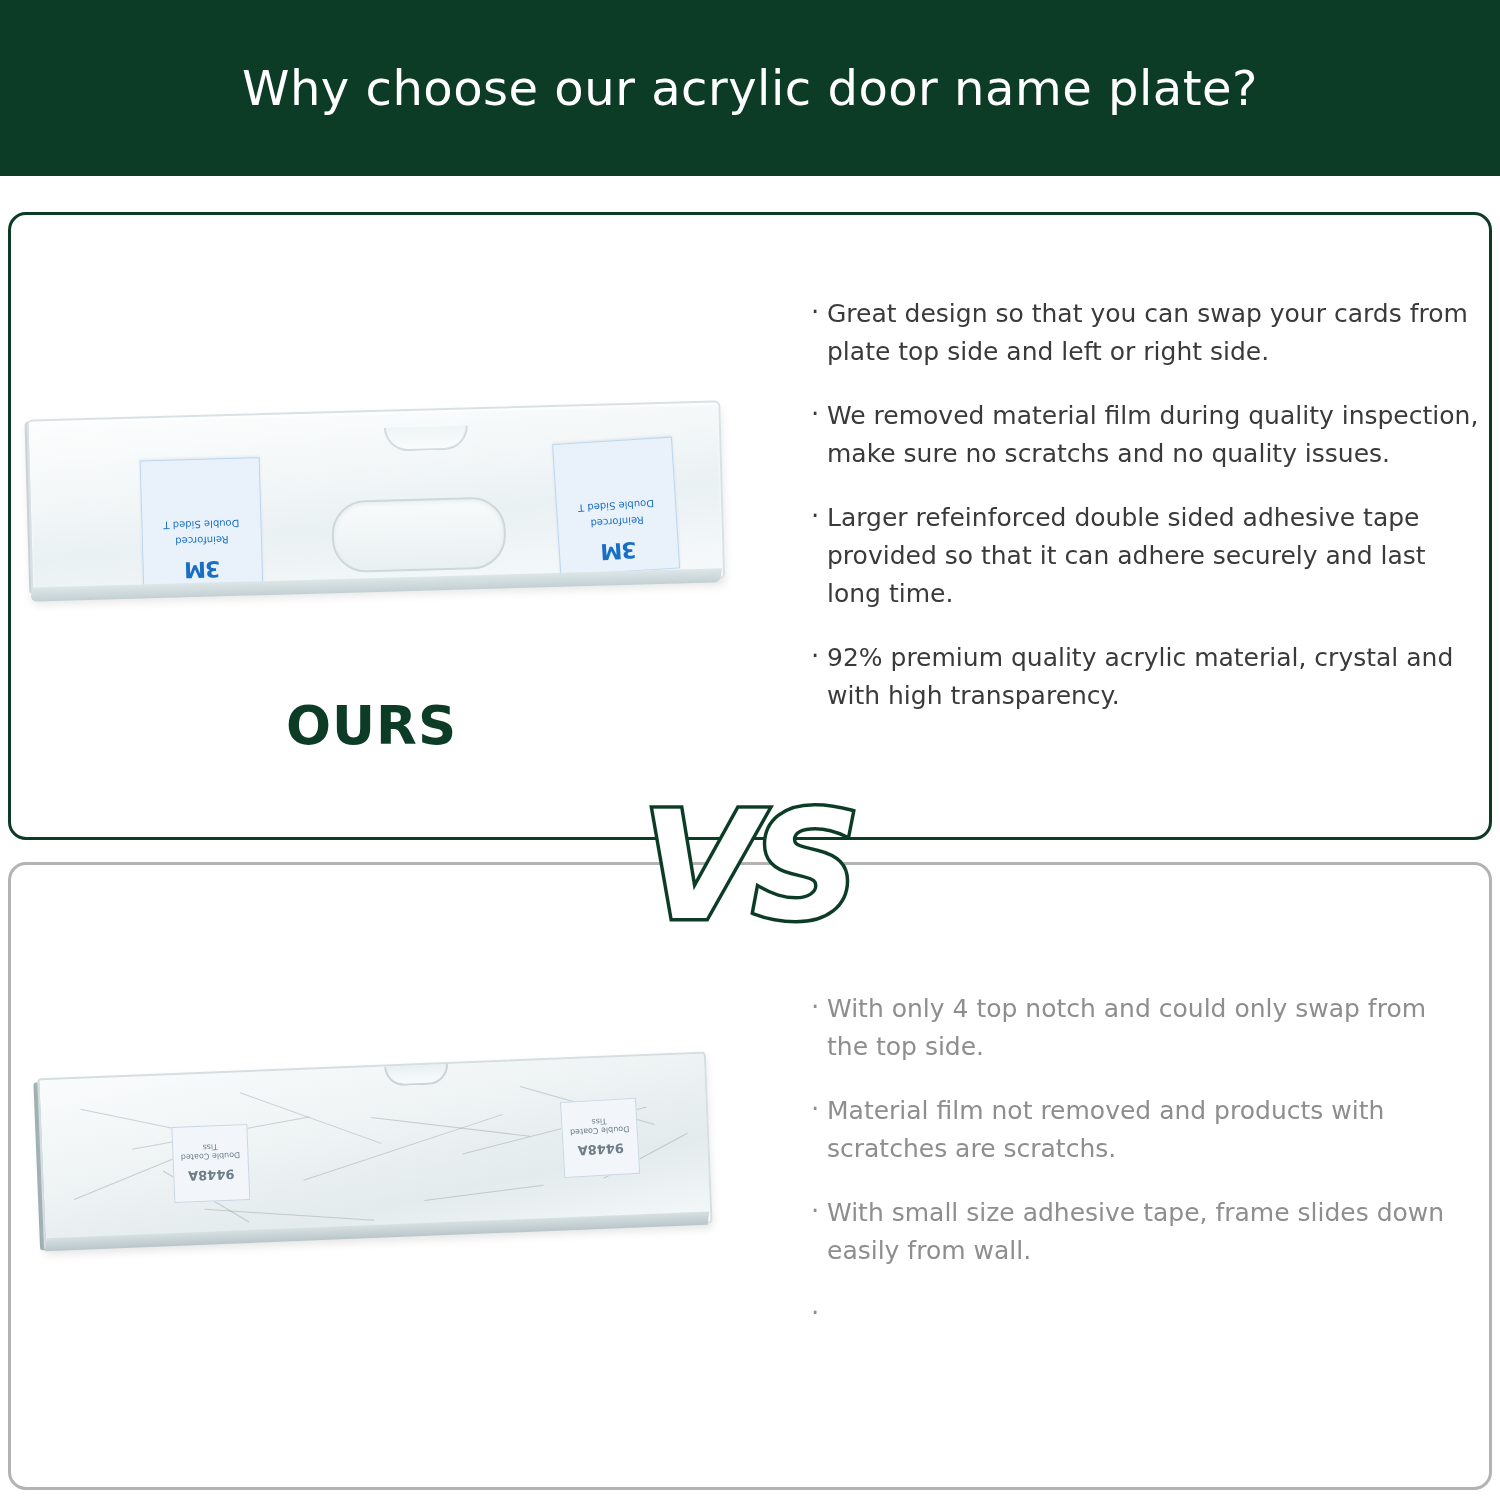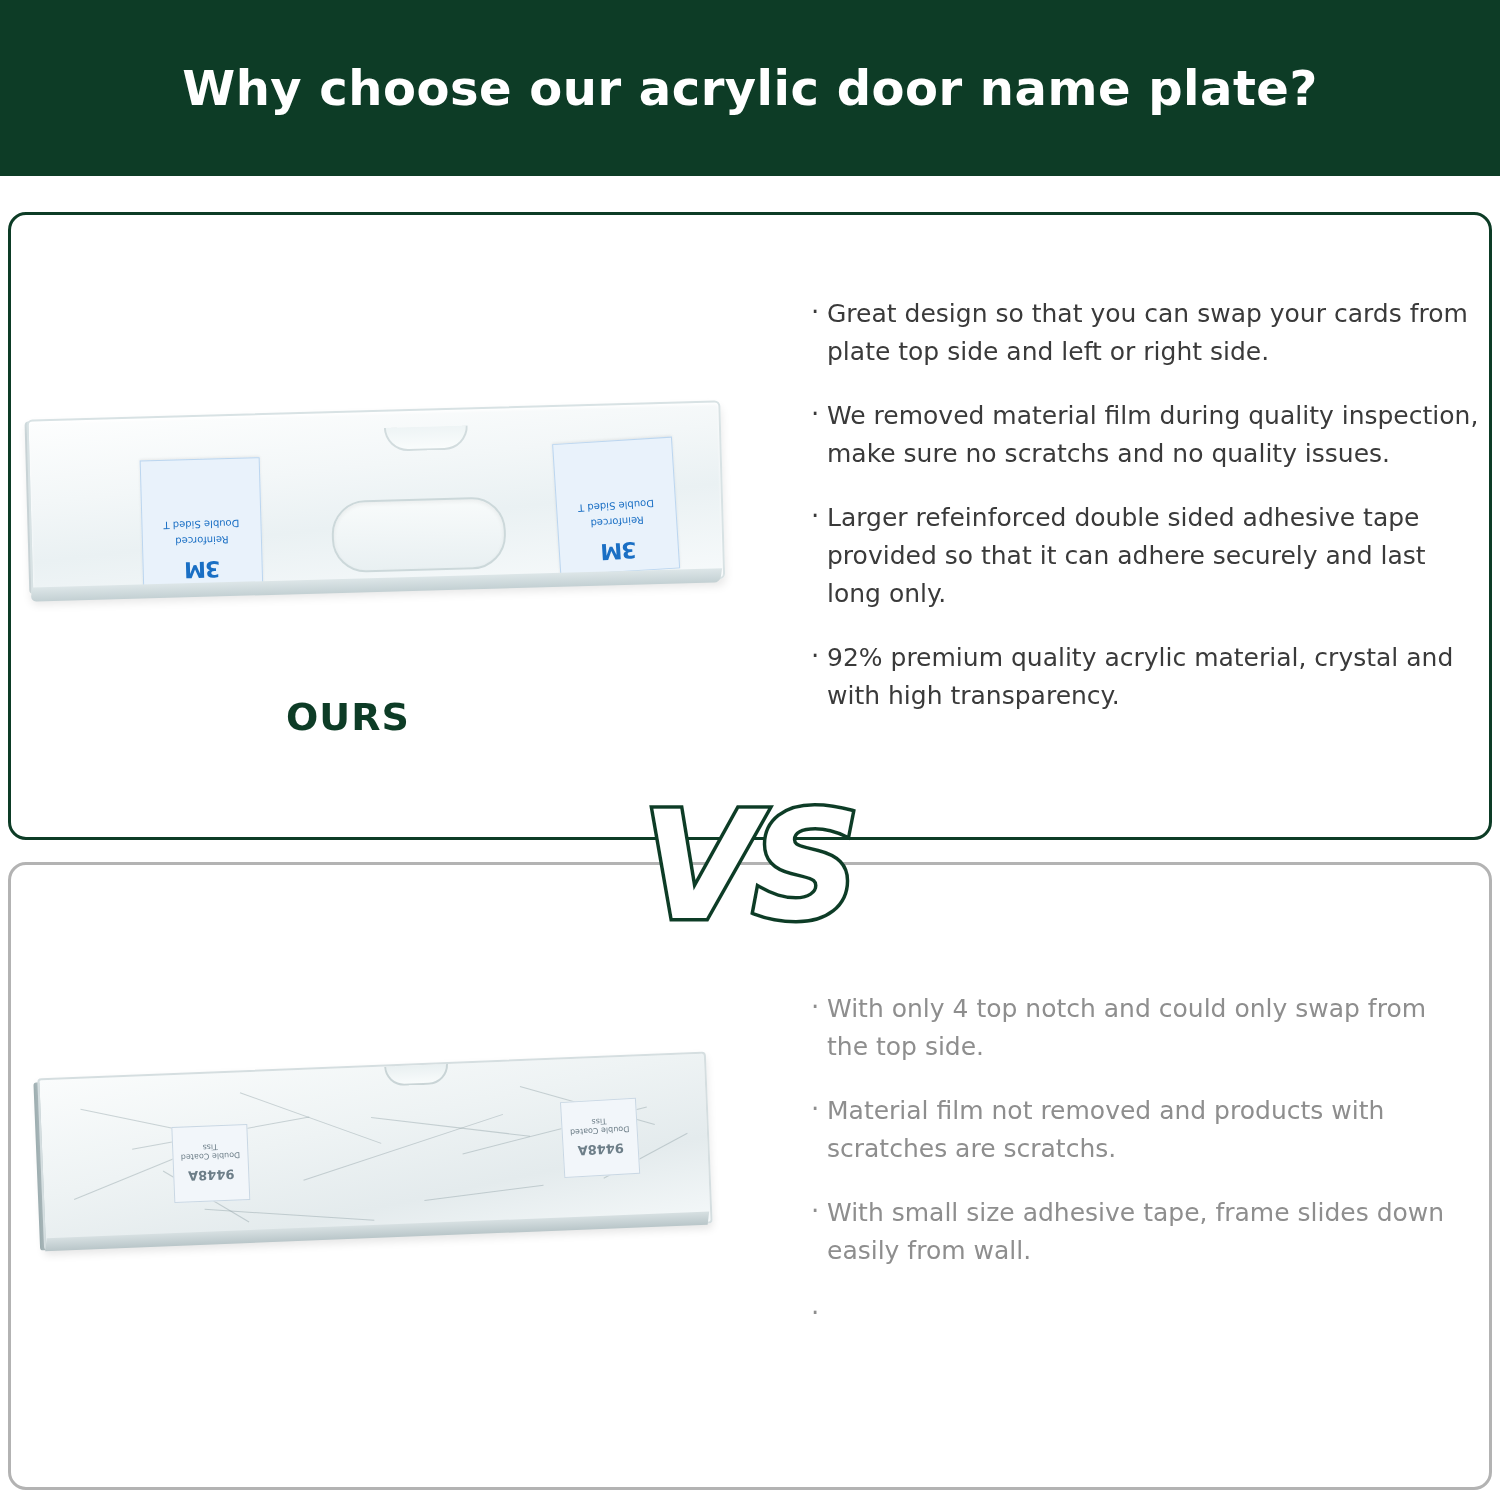--- a/index.html
+++ b/index.html
@@ -21,21 +21,21 @@
     height: 176px;
     background: #0d3c26;
     display: flex;
     align-items: center;
     justify-content: center;
     box-sizing: border-box;
   }
   .header-title {
     color: #ffffff;
     font-size: 48px;
-    font-weight: 700;
+    font-weight: 400;
     letter-spacing: 0.5px;
     text-align: center;
     font-family: "DejaVu Sans", sans-serif;
   }
 
   
   .panel {
     position: absolute;
     box-sizing: border-box;
     border-radius: 18px;
@@ -243,21 +243,21 @@
     text-align: center;
     color: #6d7e88;
     font-family: "DejaVu Sans", sans-serif;
   }
   .tape-o-code { top: 18px; font-size: 13px; font-weight: 700; }
   .tape-o-sub { top: 40px; font-size: 8px; }
 
   
   .brand-label {
     position: absolute;
-    font-size: 38px;
+    font-size: 53px;
     font-weight: 700;
     font-family: "DejaVu Sans", sans-serif;
     letter-spacing: 1px;
   }
   .label-ours {
     left: 275px;
     top: 480px;
     color: #0d3c26;
   }
   .label-others {
@@ -362,21 +362,21 @@
       <div class="bullet">
         <span class="bullet-dot">·</span>
         <span class="bullet-text">Great design so that you can swap your cards from plate top side and left or right side.</span>
       </div>
       <div class="bullet">
         <span class="bullet-dot">·</span>
         <span class="bullet-text">We removed material film during quality inspection, make sure no scratchs and no quality issues.</span>
       </div>
       <div class="bullet">
         <span class="bullet-dot">·</span>
-        <span class="bullet-text">Larger refeinforced double sided adhesive tape provided so that it can adhere securely and last long only.</span>
+        <span class="bullet-text">Larger refeinforced double sided adhesive tape provided so that it can adhere securely and last long time.</span>
       </div>
       <div class="bullet">
         <span class="bullet-dot">·</span>
         <span class="bullet-text">92% premium quality acrylic material, crystal and with high transparency.</span>
       </div>
     </div>
 
   </div>
 </div>
 

